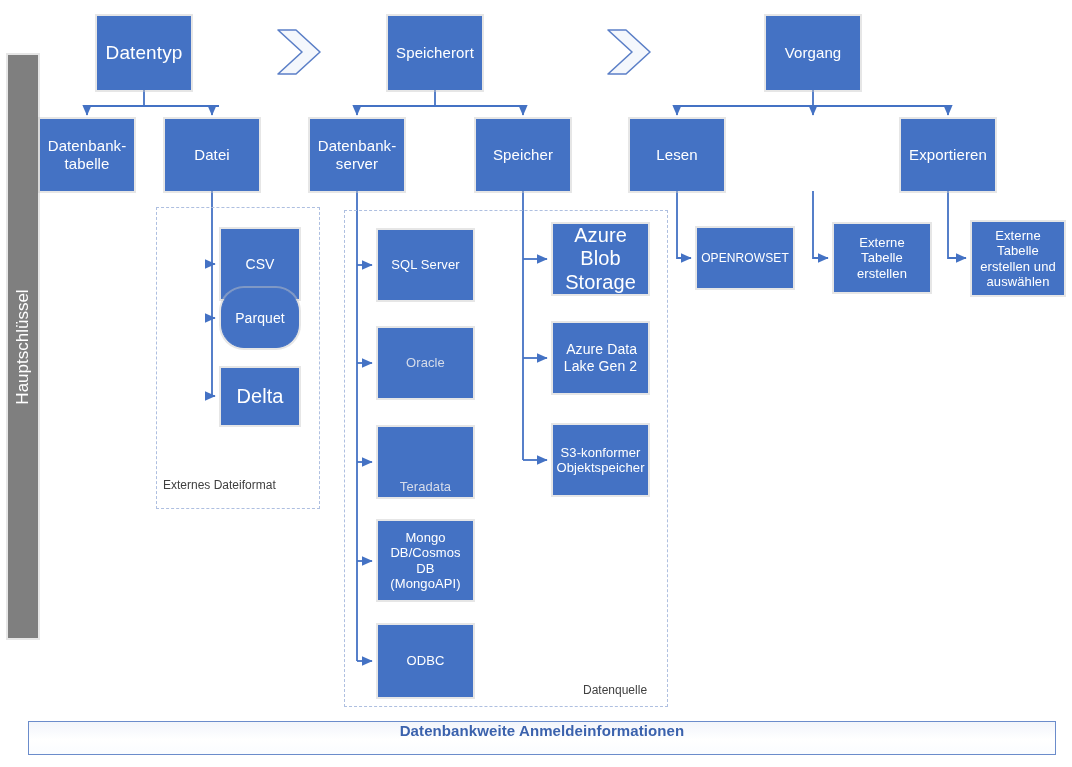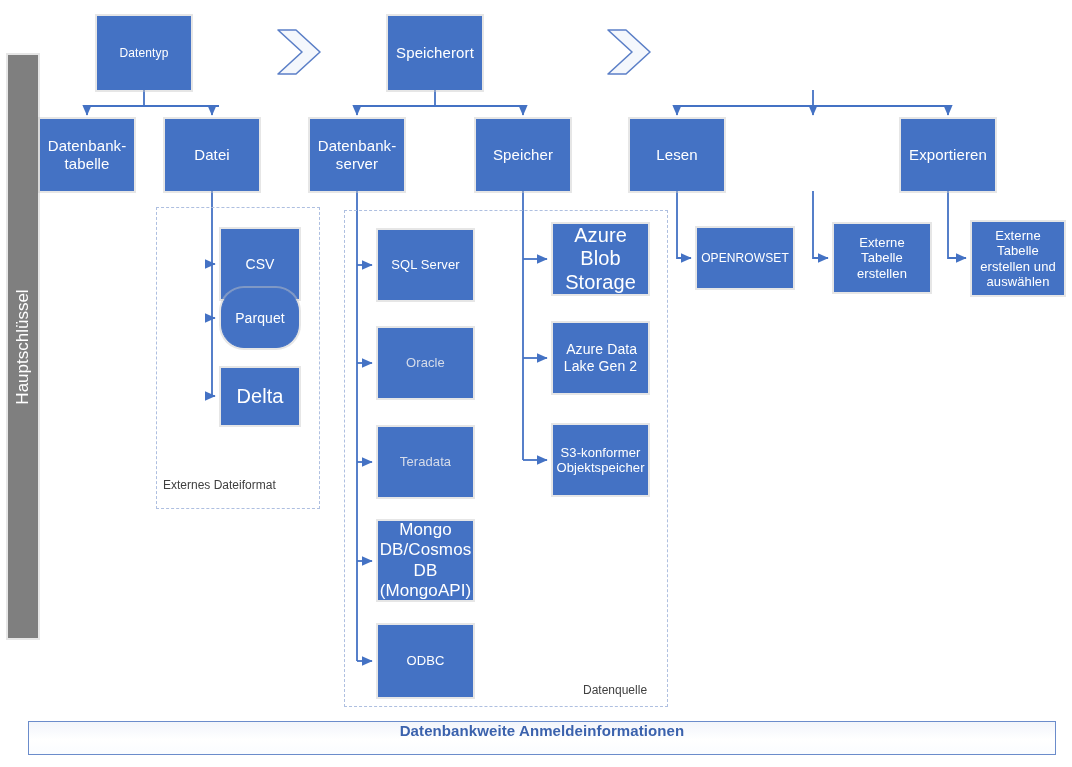--- a/index.html
+++ b/index.html
@@ -149,26 +149,29 @@
       <path d="M4,4 L22,4 L46,26 L22,48 L4,48 L28,26 Z" fill="#f4f7fc" stroke="#5b7fc7" stroke-width="1.6" stroke-linejoin="round"></path>
     </svg>
   </div>
 
   <div class="group" style="left:156px; top:207px; width:164px; height:302px;"></div>
   <div class="group-label" style="left:163px; top:478px;">Externes Dateiformat</div>
 
   <div class="group" style="left:344px; top:210px; width:324px; height:497px;"></div>
   <div class="group-label" style="left:583px; top:683px;">Datenquelle</div>
 
-  <div class="node" style="left:97px; top:16px; width:94px; height:74px; font-size:12px;">
+  <div class="node" style="left:97px; top:16px; width:94px; height:74px; font-size:19px;">
     <span>Datentyp</span>
   </div>
   <div class="node" style="left:388px; top:16px; width:94px; height:74px; font-size:15px;">
     <span>Speicherort</span>
   </div>
+  <div class="node" style="left:766px; top:16px; width:94px; height:74px; font-size:15px;">
+    <span>Vorgang</span>
+  </div>
 
   <div class="node ml" style="left:40px; top:119px; width:94px; height:72px; font-size:15px;">
     <span>Datenbank-<br>tabelle</span>
   </div>
   <div class="node" style="left:165px; top:119px; width:94px; height:72px; font-size:15px;">
     <span>Datei</span>
   </div>
 
   <div class="node ml" style="left:310px; top:119px; width:94px; height:72px; font-size:15px;">
     <span>Datenbank-<br>server</span>
@@ -193,24 +196,24 @@
   <div class="node" style="left:221px; top:368px; width:78px; height:57px; font-size:20px;">
     <span>Delta</span>
   </div>
 
   <div class="node" style="left:378px; top:230px; width:95px; height:70px; font-size:13px;">
     <span>SQL Server</span>
   </div>
   <div class="node dim" style="left:378px; top:328px; width:95px; height:70px; font-size:13px;">
     <span>Oracle</span>
   </div>
-  <div class="node dim" style="left:378px; top:427px; width:95px; height:70px; font-size:13px;">
+  <div class="node dim" style="left:378px; top:427px; width:95px; height:70px; font-size:13px;align-items:flex-end;">
     <span>Teradata</span>
   </div>
-  <div class="node" style="left:378px; top:521px; width:95px; height:79px; font-size:17px;">
+  <div class="node" style="left:378px; top:521px; width:95px; height:79px; font-size:13px;">
     <span>Mongo<br>DB/Cosmos DB<br>(MongoAPI)</span>
   </div>
   <div class="node" style="left:378px; top:625px; width:95px; height:72px; font-size:13px;">
     <span>ODBC</span>
   </div>
 
   <div class="node" style="left:553px; top:224px; width:95px; height:70px; font-size:20px;">
     <span>Azure Blob<br>Storage</span>
   </div>
   <div class="node" style="left:553px; top:323px; width:95px; height:70px; font-size:14px;text-align:right;">

